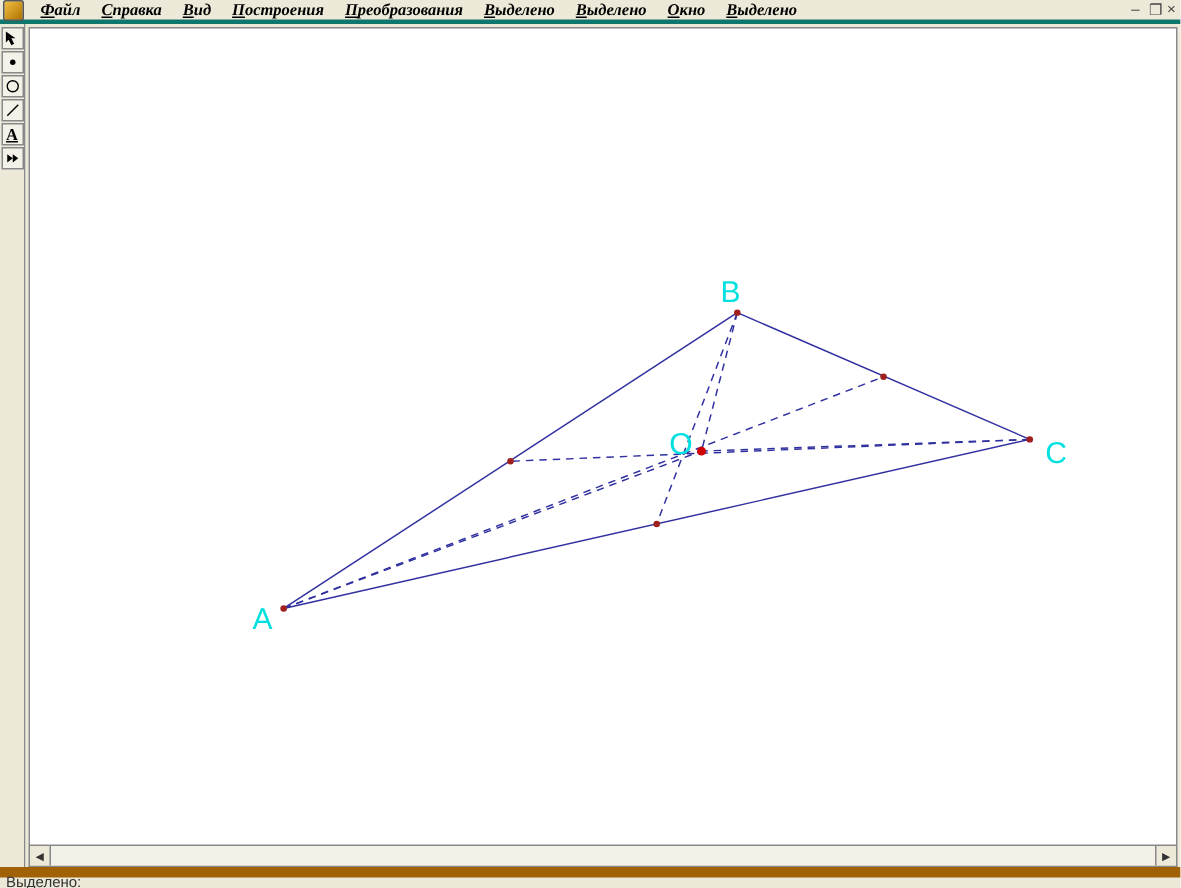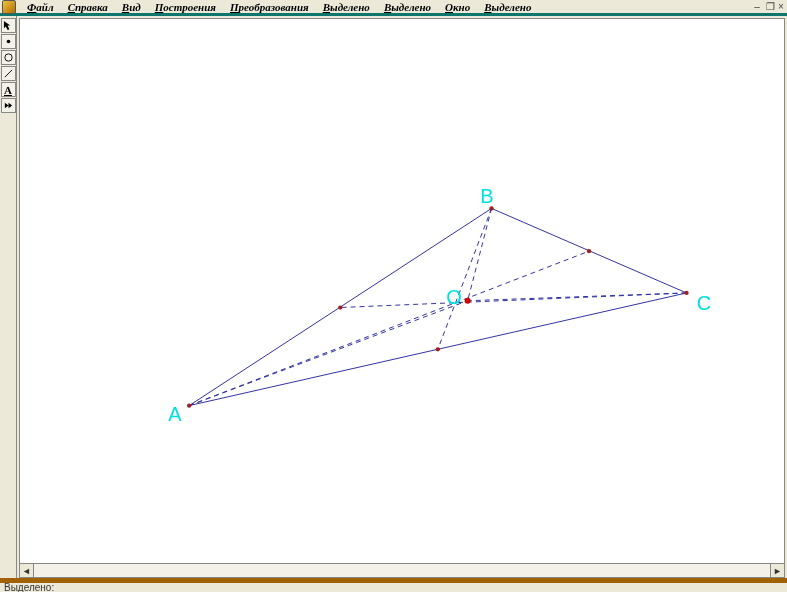--- a/index.html
+++ b/index.html
@@ -95,21 +95,21 @@
     border-right: 1px solid #888;
     display:flex;align-items:center;justify-content:center;
     font-size:9px; color:#333;
   }
   .hscroll .arrow.right { border-right:none; border-left:1px solid #888; }
   .hscroll .track { flex:1; background: #f4f2e8; }
 
   .statusbar {
     height: 14px;
     background: #ece9d8;
-    border-top: 5px solid #a16207;
+    border-top: 7px solid #a16207;
     font-size: 10px;
     font-family: Arial, sans-serif;
     padding-left: 4px;
     display:flex; align-items:center;
     color:#333;
   }
 </style>
 </head>
 <body>
 

